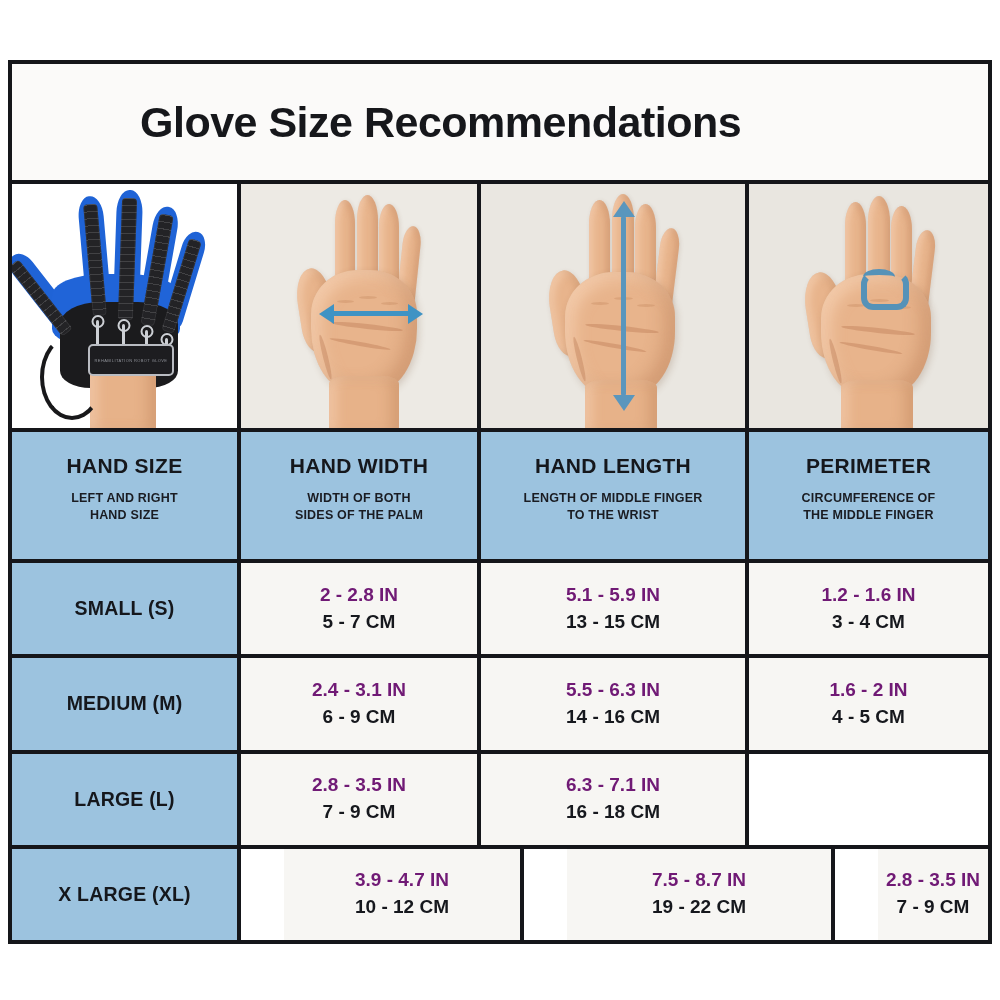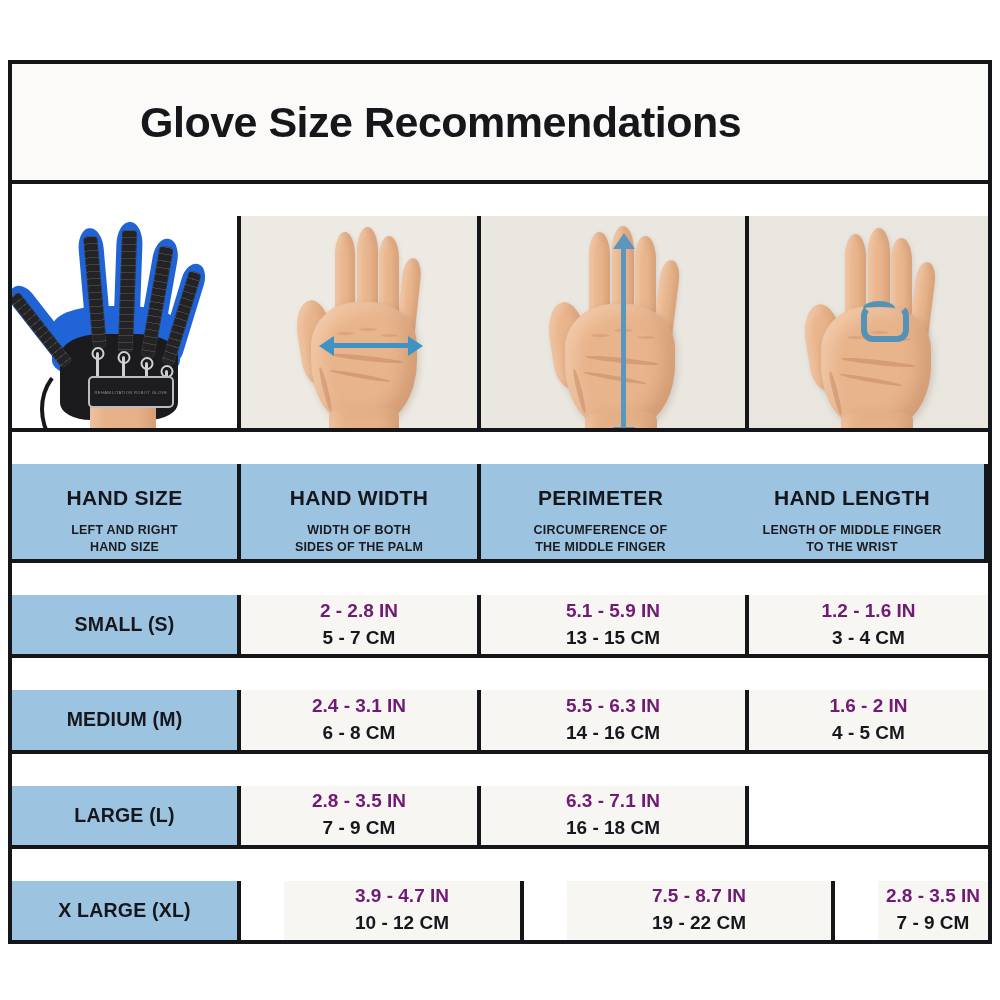--- a/index.html
+++ b/index.html
@@ -31,21 +31,21 @@
     padding-left:128px;
     font-size:43px;
     font-weight:bold;
     letter-spacing:-0.5px;
     color:#16171b;
     white-space:nowrap;
   }
 
   
   .row{display:flex;box-sizing:border-box;}
-  .cell{box-sizing:border-box;position:relative;margin-top:32px;}
+  .cell{box-sizing:border-box;position:relative;}
   .c1{flex:0 0 229px;}
   .c2{flex:0 0 240px;}
   .c3{flex:0 0 268px;}
   .c4{flex:1 1 auto;}
   .vdiv{border-right:4px solid #15161a;}
 
   
   .img-row{flex:0 0 248px;height:248px;border-bottom:4px solid #15161a;}
   .img-cell{overflow:hidden;}
   .photo-bg-white{background:#ffffff;}
@@ -303,34 +303,34 @@
           <div>HAND SIZE</div>
         </div>
       </div>
       <div class="cell c2 vdiv head-cell">
         <div class="head-title">HAND WIDTH</div>
         <div class="head-sub">
           <div>WIDTH OF BOTH</div>
           <div>SIDES OF THE PALM</div>
         </div>
       </div>
+      <div class="cell c3 vdiv head-cell">
+        <div class="head-title">HAND LENGTH</div>
+        <div class="head-sub">
+          <div>LENGTH OF MIDDLE FINGER</div>
+          <div>TO THE WRIST</div>
+        </div>
+      </div>
       <div class="cell c4 head-cell">
         <div class="head-title">PERIMETER</div>
         <div class="head-sub">
           <div>CIRCUMFERENCE OF</div>
           <div>THE MIDDLE FINGER</div>
         </div>
       </div>
-      <div class="cell c3 vdiv head-cell">
-        <div class="head-title">HAND LENGTH</div>
-        <div class="head-sub">
-          <div>LENGTH OF MIDDLE FINGER</div>
-          <div>TO THE WRIST</div>
-        </div>
-      </div>
     </div>
 
     <div class="row data-row">
       <div class="cell c1 vdiv size-cell">
         <div class="size-label">SMALL (S)</div>
       </div>
       <div class="cell c2 vdiv meas-cell">
         <div class="meas-in">2 - 2.8 IN</div>
         <div class="meas-cm">5 - 7 CM</div>
       </div>
@@ -343,21 +343,21 @@
         <div class="meas-cm">3 - 4 CM</div>
       </div>
     </div>
 
     <div class="row data-row">
       <div class="cell c1 vdiv size-cell">
         <div class="size-label">MEDIUM (M)</div>
       </div>
       <div class="cell c2 vdiv meas-cell">
         <div class="meas-in">2.4 - 3.1 IN</div>
-        <div class="meas-cm">6 - 8 CM</div>
+        <div class="meas-cm">6 - 9 CM</div>
       </div>
       <div class="cell c3 vdiv meas-cell">
         <div class="meas-in">5.5 - 6.3 IN</div>
         <div class="meas-cm">14 - 16 CM</div>
       </div>
       <div class="cell c4 meas-cell">
         <div class="meas-in">1.6 - 2 IN</div>
         <div class="meas-cm">4 - 5 CM</div>
       </div>
     </div>

